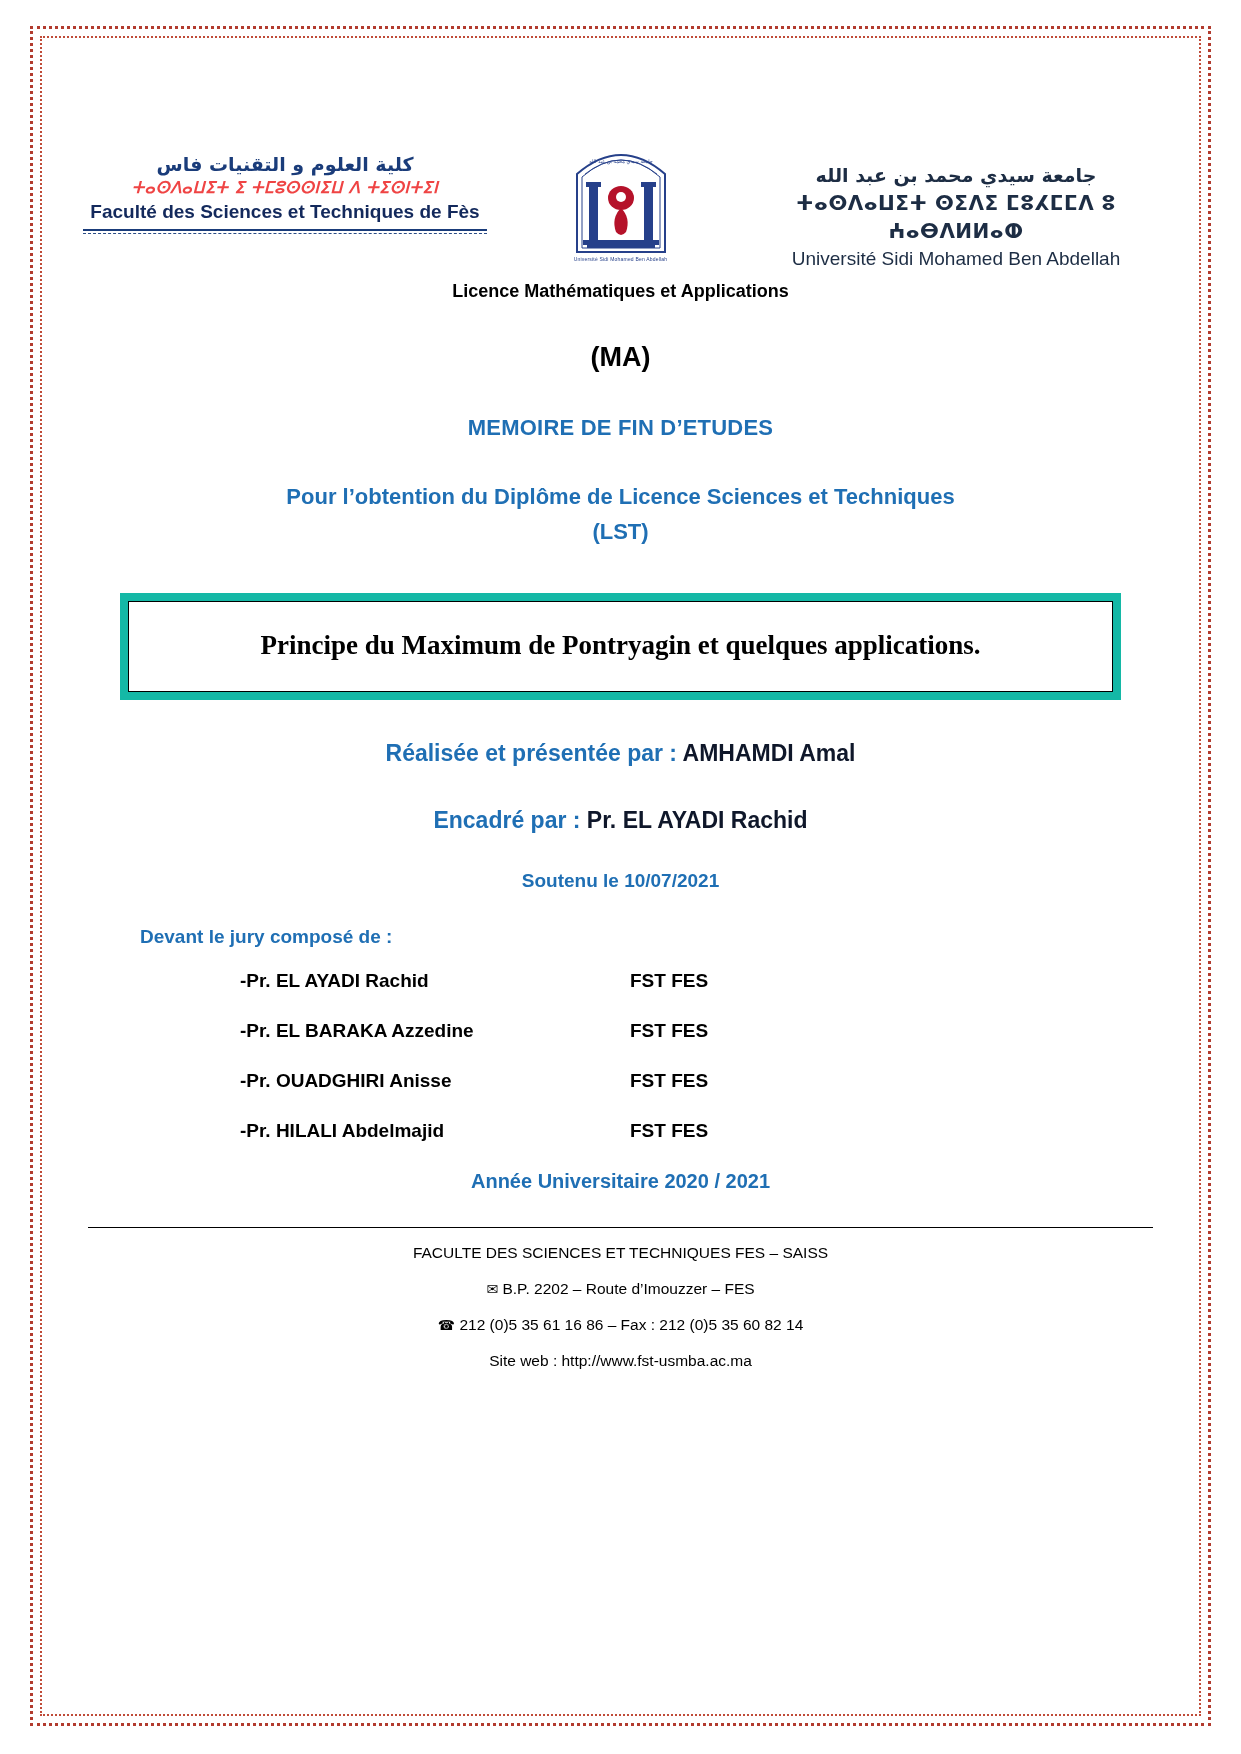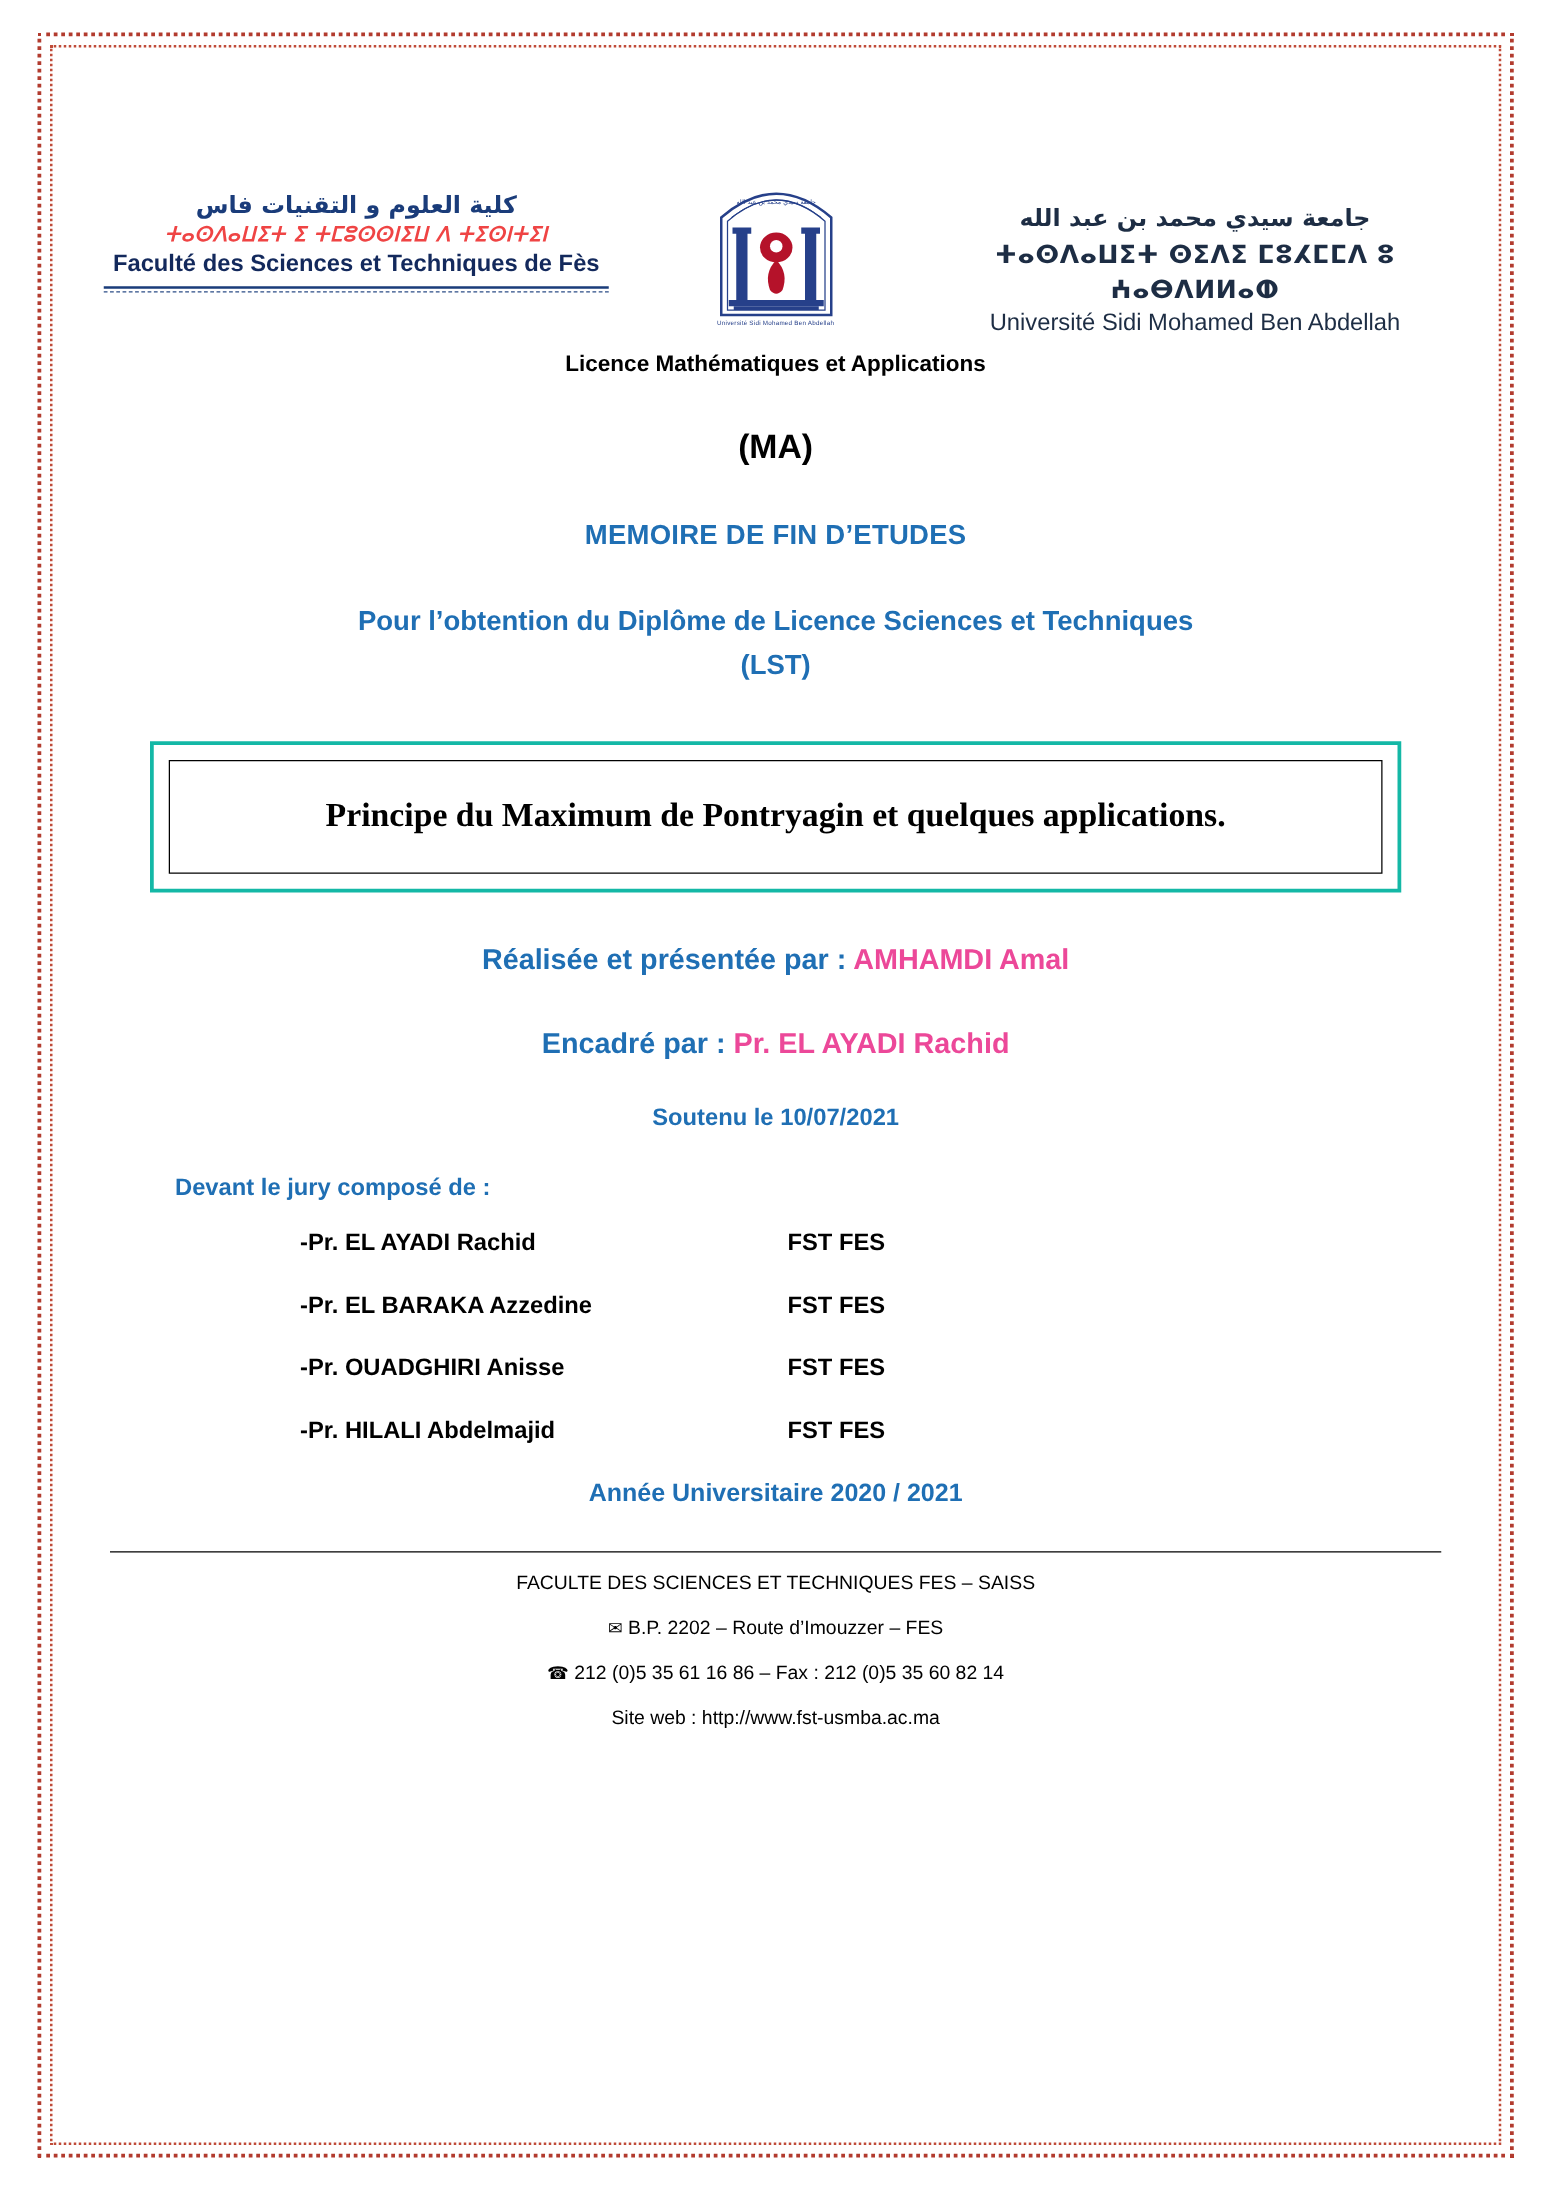--- a/index.html
+++ b/index.html
@@ -177,22 +177,22 @@
     font-size: 22px;
     font-weight: bold;
     color: #1f6fb4;
     margin-top: 38px;
     line-height: 1.6;
   }
 
   
   .subject-box-outer {
     margin: 44px 68px 0 68px;
-    border: 3px solid #14b8a6;
-    padding: 12px;
+    border: 8px solid #14b8a6;
+    padding: 0;
   }
   .subject-box-inner {
     border: 1px solid #000000;
     padding: 28px 14px 30px 14px;
   }
   .subject-text {
     text-align: center;
     font-family: "Liberation Serif", serif;
     font-size: 27px;
     font-weight: bold;
@@ -200,21 +200,21 @@
   }
 
   
   .line-center {
     text-align: center;
     margin-top: 40px;
     font-size: 23px;
     font-weight: bold;
   }
   .lbl-blue { color: #1f6fb4; }
-  .val-black { color: #ec4899; text-align: right; }
+  .val-black { color: #0f172a; text-align: right; }
 
   .soutenu {
     text-align: center;
     margin-top: 36px;
     font-size: 19px;
     font-weight: bold;
     color: #1f6fb4;
   }
   .jury-head {
     margin: 34px 0 0 88px;

